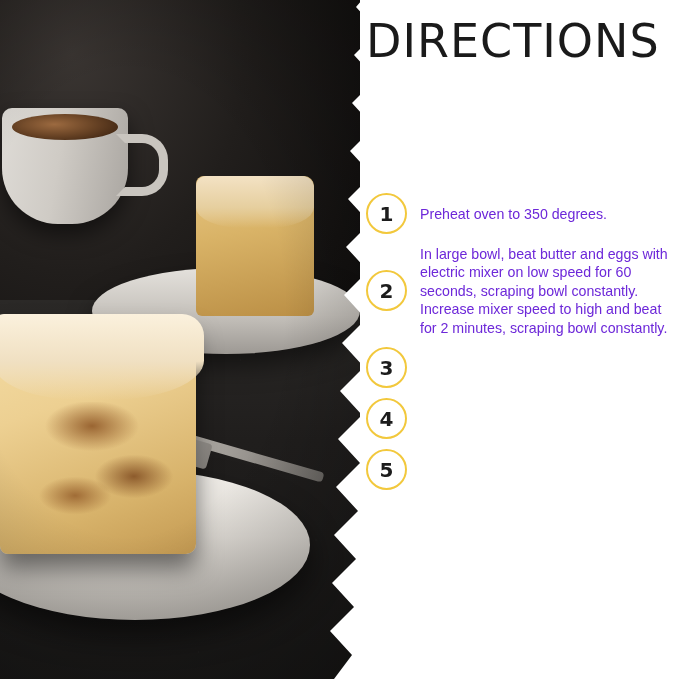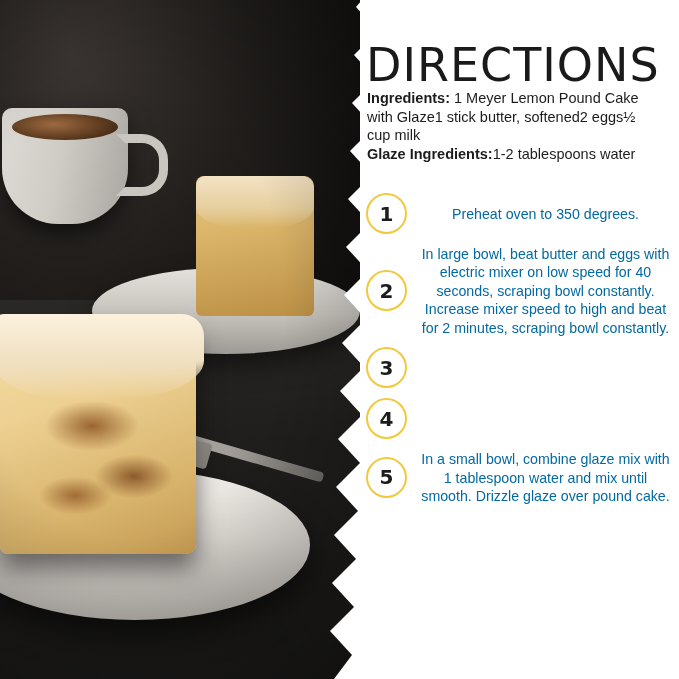--- a/index.html
+++ b/index.html
@@ -200,21 +200,21 @@
     left: 366px;
     top: 0;
     width: 313px;
     height: 679px;
     padding: 0;
     box-sizing: border-box;
   }
   .title {
     position: absolute;
     left: 0px;
-    top: 42px;
+    top: 18px;
     font-size: 46px;
     letter-spacing: 1px;
     font-weight: 400;
     color: #1a1a1a;
     font-family: "DejaVu Sans", sans-serif;
     line-height: 1;
   }
   .ingredients {
     position: absolute;
     left: 1px;
@@ -251,23 +251,22 @@
     align-items: center;
     justify-content: center;
     margin-right: 13px;
     box-sizing: border-box;
     font-family: "DejaVu Sans", sans-serif;
   }
   .step-text {
     flex: 1 1 auto;
     font-size: 14.2px;
     line-height: 1.3;
-    color: #0369a1;
+    color: #6d28d9;
     padding-top: 1px;
-    text-align: center;
   }
   .step.center .step-num { align-self: center; }
   .step.center { align-items: center; }
 </style>
 </head>
 <body>
 
 <div class="card">
 
   <div class="photo-panel">
@@ -299,46 +298,40 @@
         L64,367 L42,343 L66,319 L44,295 L68,271 L46,247
         L70,223 L48,199 L72,175 L50,151 L74,127 L52,103
         L76,79 L54,55 L78,31 L56,7 L62,0 Z"></path>
     </svg>
   </div>
 
   <div class="content">
 
     <div class="title">DIRECTIONS</div>
 
-    <div class="ingredients">
-      <b>Ingredients:</b>
-      <span>1 Meyer Lemon Pound Cake with Glaze1 stick butter, softened2 eggs½ cup milk</span><br>
-      <b>Glaze Ingredients:</b><span>1-2 tablespoons water</span>
-    </div>
 
     <div class="steps">
 
       <div class="step center">
         <div class="step-num">1</div>
         <div class="step-text">Preheat oven to 350 degrees.</div>
       </div>
 
       <div class="step center">
         <div class="step-num">2</div>
-        <div class="step-text">In large bowl, beat butter and eggs with electric mixer on low speed for 40 seconds, scraping bowl constantly. Increase mixer speed to high and beat for 2 minutes, scraping bowl constantly.</div>
+        <div class="step-text">In large bowl, beat butter and eggs with electric mixer on low speed for 60 seconds, scraping bowl constantly. Increase mixer speed to high and beat for 2 minutes, scraping bowl constantly.</div>
       </div>
 
       <div class="step center">
         <div class="step-num">3</div>
       </div>
 
       <div class="step center">
         <div class="step-num">4</div>
       </div>
 
       <div class="step center">
         <div class="step-num">5</div>
-        <div class="step-text">In a small bowl, combine glaze mix with 1 tablespoon water and mix until smooth. Drizzle glaze over pound cake.</div>
       </div>
 
     </div>
   </div>
 </div>
 
 </body></html>

